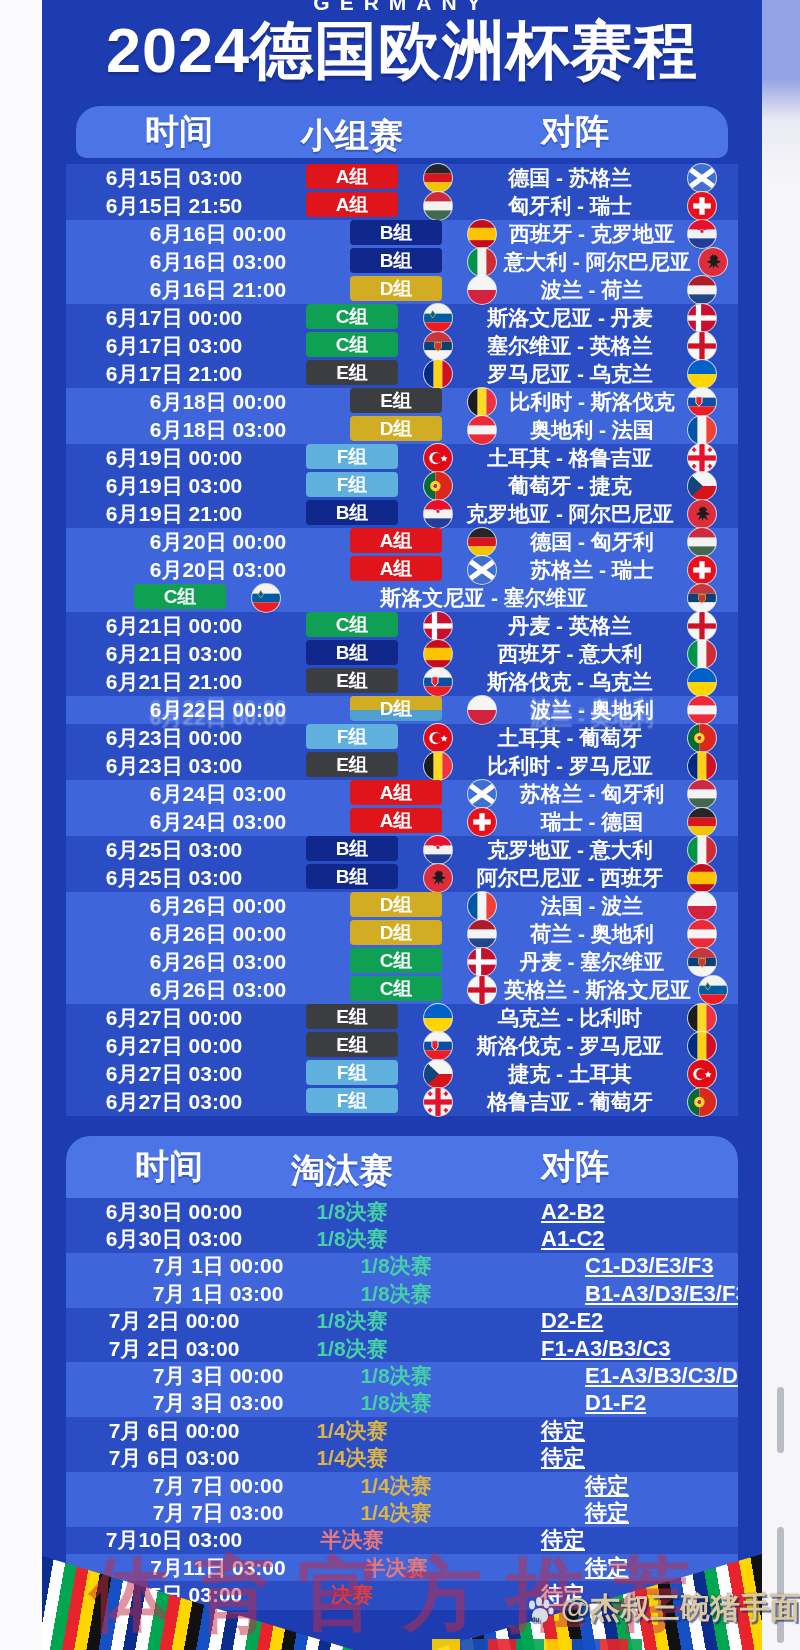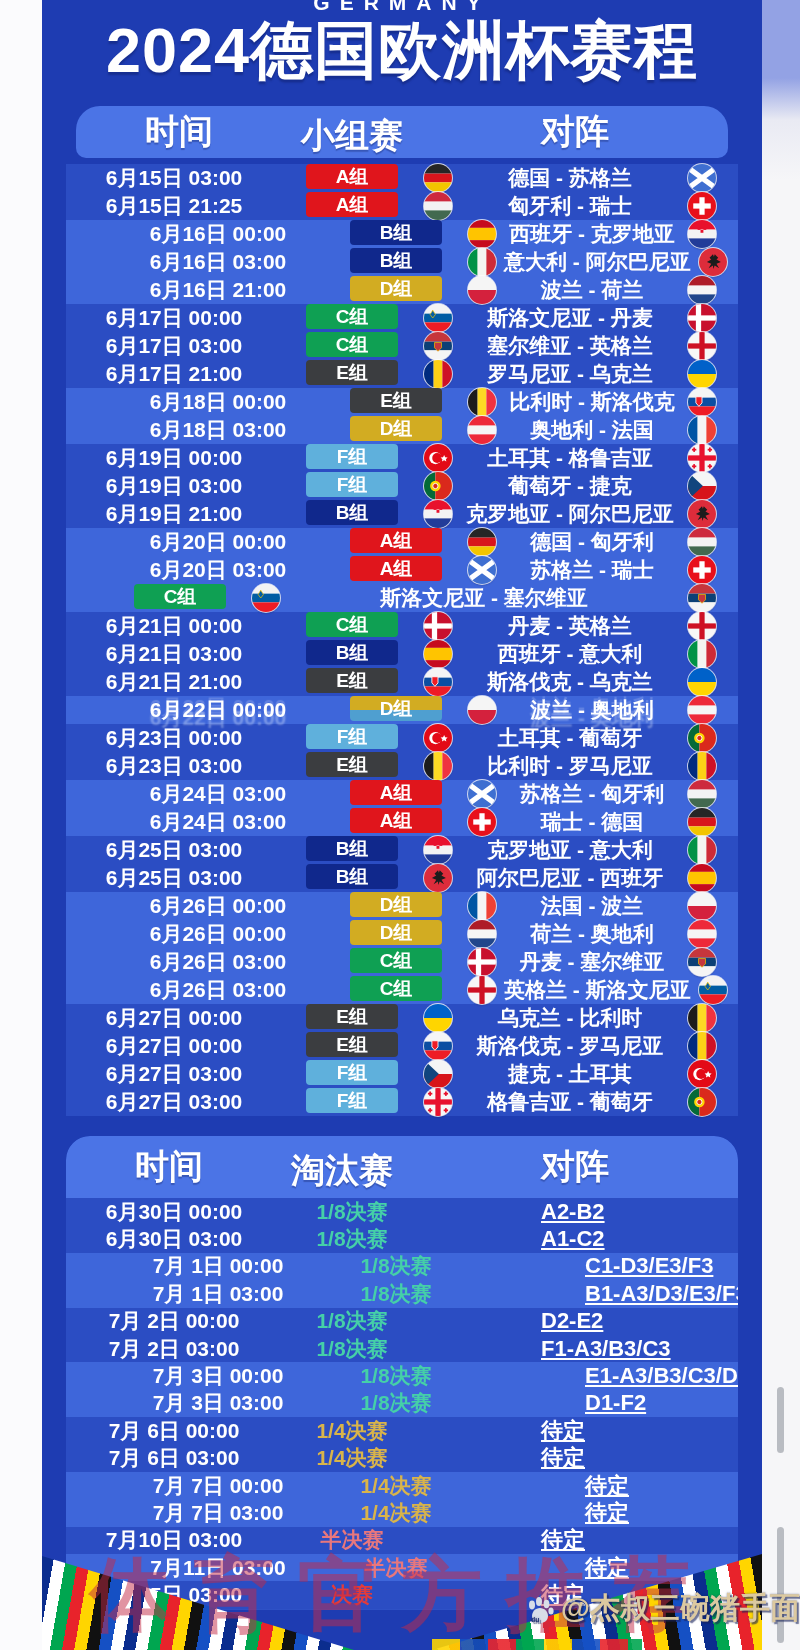--- a/index.html
+++ b/index.html
@@ -99,21 +99,21 @@
     <span class="match-text">德国 - 苏格兰</span>
     <span class="flag">
               <svg viewBox="0 0 32 32" width="28" height="28">
                 <rect width="32" height="32" fill="#3f6fd1"></rect>
                 <path d="M-3 2 35 30 M35 2 -3 30" stroke="#fff" stroke-width="6"></path>
               </svg>
             </span>
   </div>
 </div>
         <div class="mrow band-dark">
-  <div class="col-time">6月15日 21:25</div>
+  <div class="col-time">6月15日 21:50</div>
   <div class="col-chip">
             <span class="chip" style="background: rgb(224, 21, 28);">A组</span>
           </div>
   <div class="col-match">
     <span class="flag">
               <svg viewBox="0 0 32 32" width="28" height="28">
                 <rect width="32" height="11" fill="#cd2a3e"></rect>
                 <rect y="11" width="32" height="10" fill="#f3f3f3"></rect>
                 <rect y="21" width="32" height="11" fill="#42694f"></rect>
               </svg>

